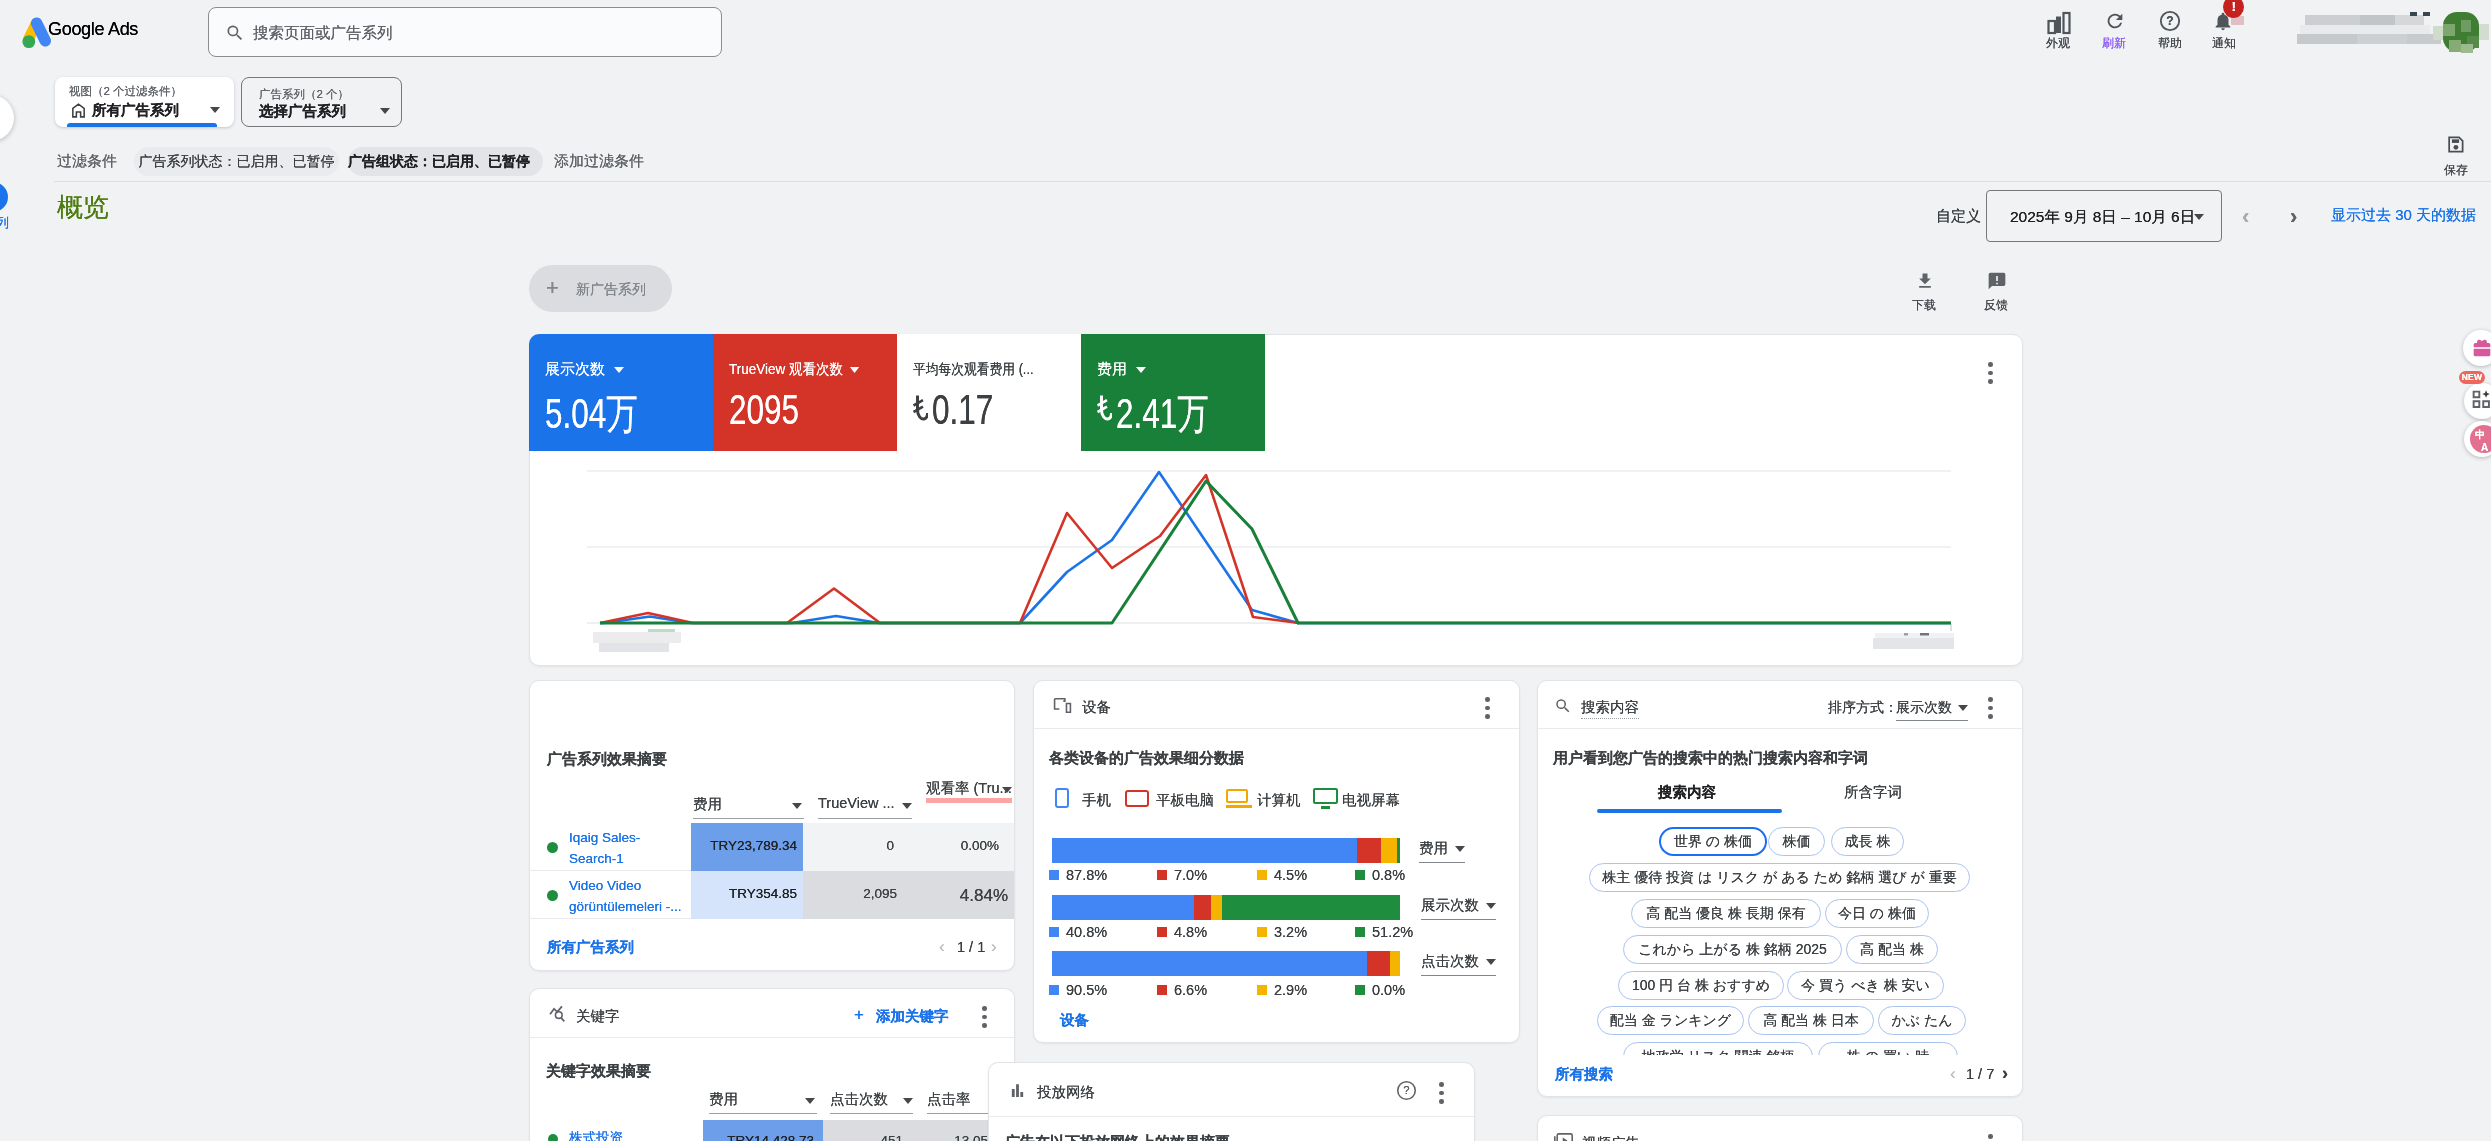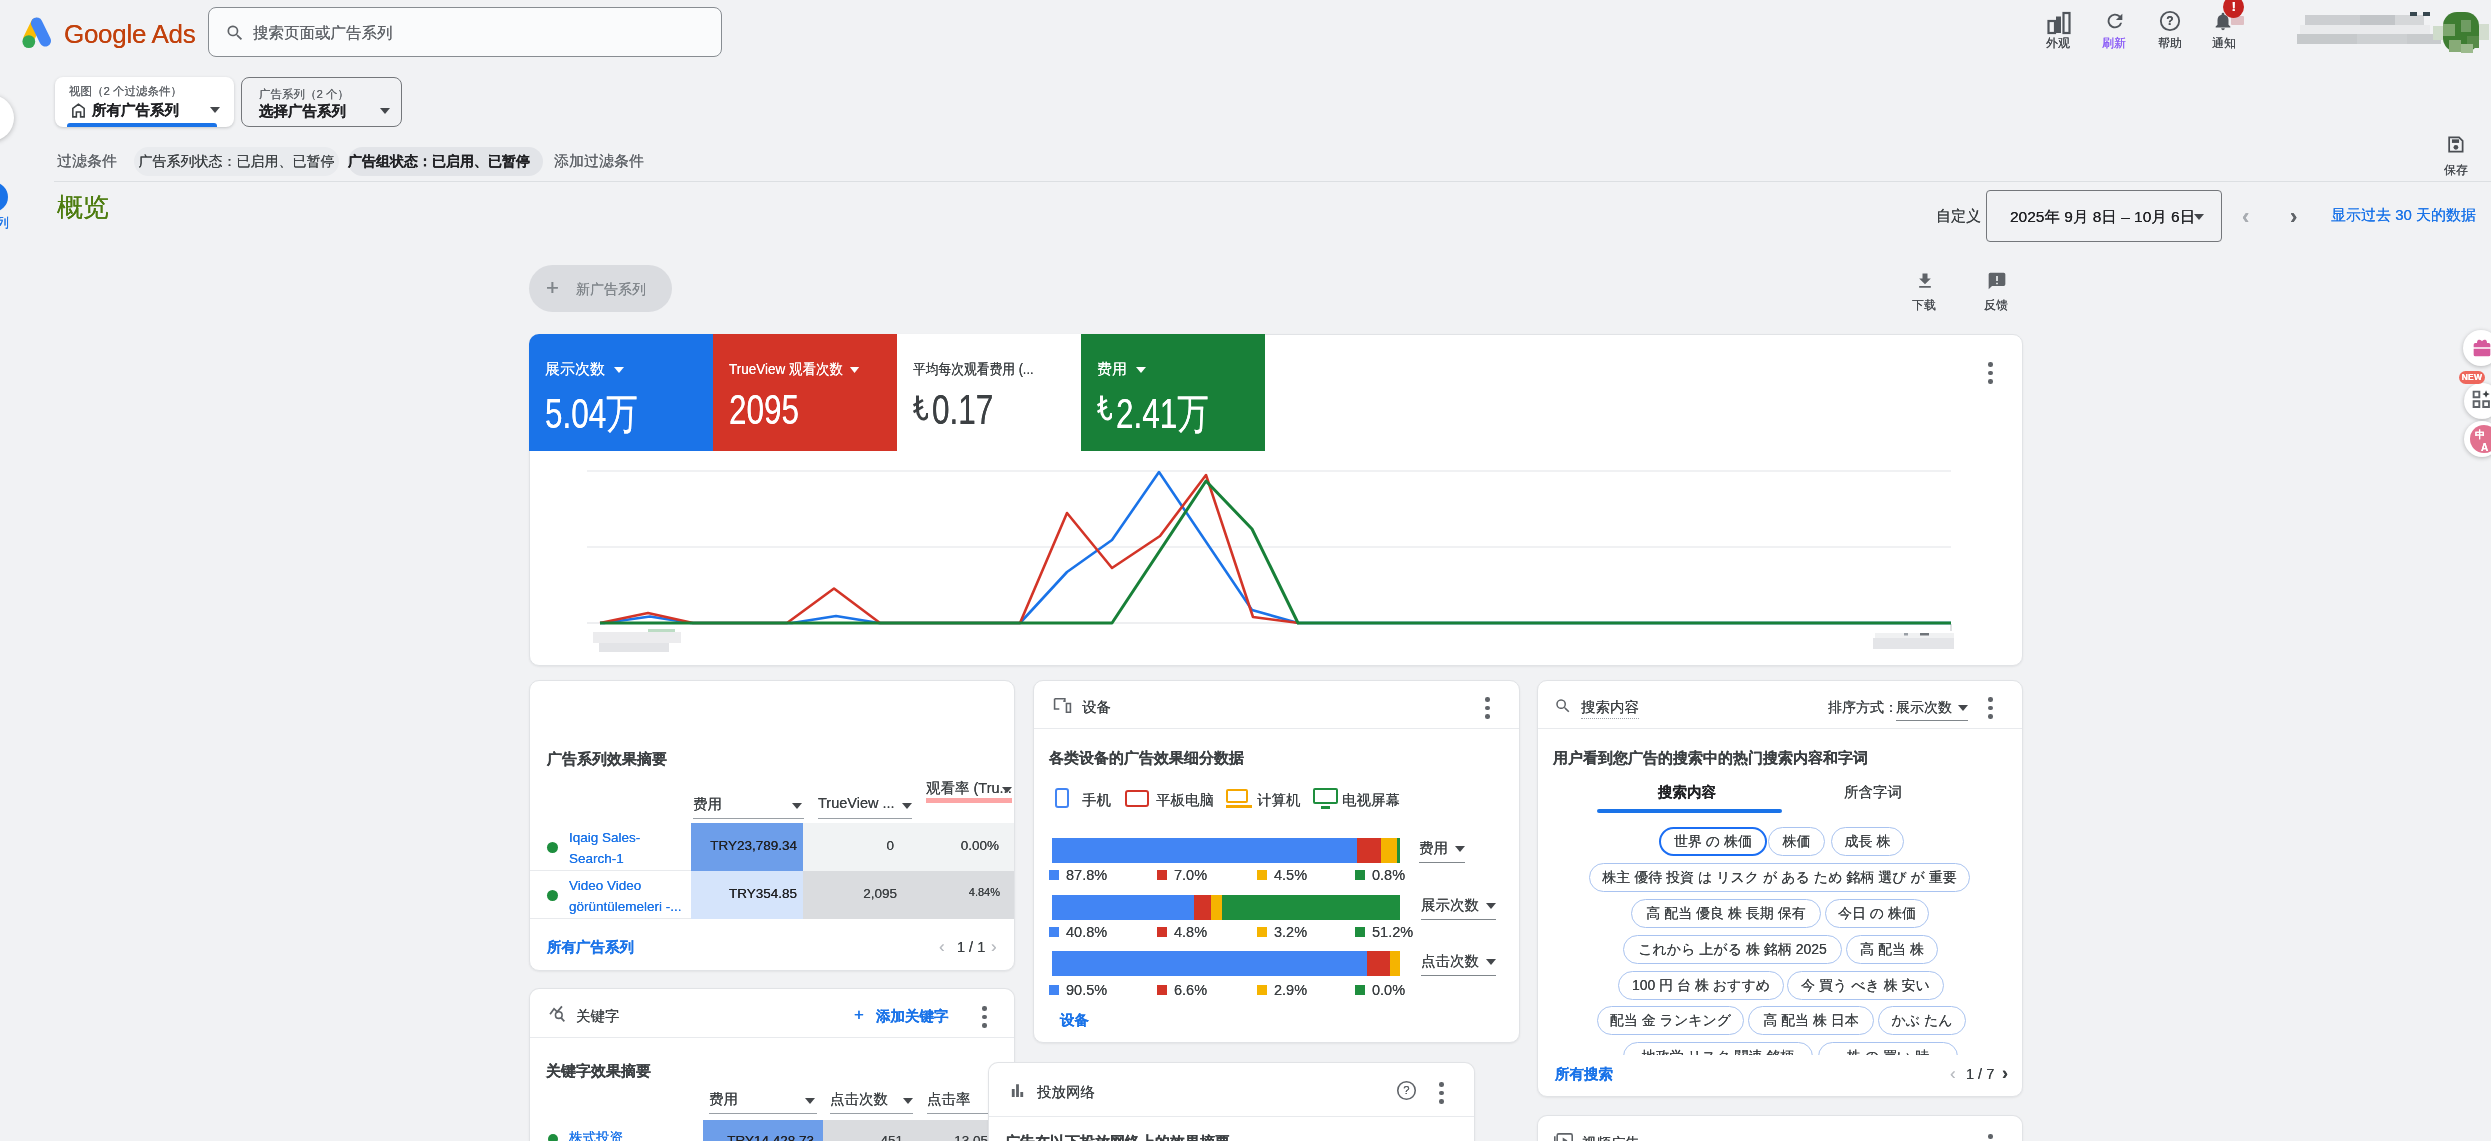--- a/index.html
+++ b/index.html
@@ -21,21 +21,21 @@
 </head>
 <body>
 
 <div class="abs" id="logo" style="left:22px;top:16px">
 <svg width="30" height="32" viewBox="0 0 30 32">
 <rect x="5" y="1" width="11" height="28" rx="5.5" fill="#fbbc04" transform="rotate(26 10.5 15)"></rect>
 <rect x="13.2" y="0.5" width="11.5" height="31" rx="5.75" fill="#4285f4" transform="rotate(-26 19 16)"></rect>
 <circle cx="6.8" cy="25.6" r="6.4" fill="#34a853"></circle>
 </svg>
 </div>
-<div class="abs" style="left:64px;top:19px;font-size:26px;color:#c2410c;letter-spacing:-0.3px">Google Ads</div>
+<div class="abs" style="left:48px;top:19px;font-size:18px;color:#000000;letter-spacing:-0.3px">Google Ads</div>
 <div class="abs" style="left:208px;top:7px;width:514px;height:50px;background:#fafbfc;border:1px solid #888d92;border-radius:8px">
   <svg class="abs" style="left:16px;top:15px" width="20" height="20" viewBox="0 0 24 24">
       <path d="M15.5 14h-.79l-.28-.27a6.5 6.5 0 1 0-.7.7l.27.28v.79l5 4.99L20.49 19zm-6 0A4.5 4.5 0 1 1 14 9.5 4.5 4.5 0 0 1 9.5 14z" fill="#5f6368"></path>
     </svg>
   <div class="abs grey" style="left:44px;top:15px;font-size:15.5px">搜索页面或广告系列</div>
 </div>
 
 <div class="abs" style="left:2046px;top:11px;width:24px;height:24px">
   <svg width="25" height="25" viewBox="0 0 25 25">
       <rect x="2.5" y="10" width="6.5" height="12" fill="none" stroke="#50555b" stroke-width="2.2"></rect>
@@ -218,21 +218,21 @@
   <div class="abs" style="left:0;top:190px;width:486px;height:48px;border-bottom:1px solid #e8eaed">
     <div class="abs" style="left:17px;top:19px;width:11px;height:11px;border-radius:50%;background:#1e8e3e"></div>
     <div class="abs link" style="left:39px;top:4px;font-size:13.5px;line-height:21px">Video Video<br>görüntülemeleri -...</div>
     <div class="abs" style="left:161px;top:0;width:112px;height:48px;background:#d5e4fb">
         <span class="abs" style="right:6px;top:15px;font-size:13.5px;color:#202124">TRY354.85</span>
       </div>
     <div class="abs" style="left:273px;top:0;width:104px;height:48px;background:#dadcdf">
         <span class="abs" style="right:10px;top:15px;font-size:13.5px">2,095</span>
       </div>
     <div class="abs" style="left:377px;top:0;width:109px;height:48px;background:#dadcdf">
-        <span class="abs" style="right:16px;top:15px;font-size:11px">4.84%</span>
+        <span class="abs" style="right:8px;top:15px;font-size:17px">4.84%</span>
       </div>
   </div>
   <div class="abs link" style="left:17px;top:257px;font-size:14.5px;font-weight:bold">所有广告系列</div>
   <div class="abs" style="left:409px;top:256px;font-size:17px;color:#babdc2">‹</div>
   <div class="abs" style="left:427px;top:258px;font-size:14.5px">1 / 1</div>
   <div class="abs" style="left:461px;top:256px;font-size:17px;color:#babdc2">›</div>
 </div>
 
 <div class="card" style="left:1033px;top:680px;width:487px;height:363px;overflow:hidden">
   <div class="hdr">

